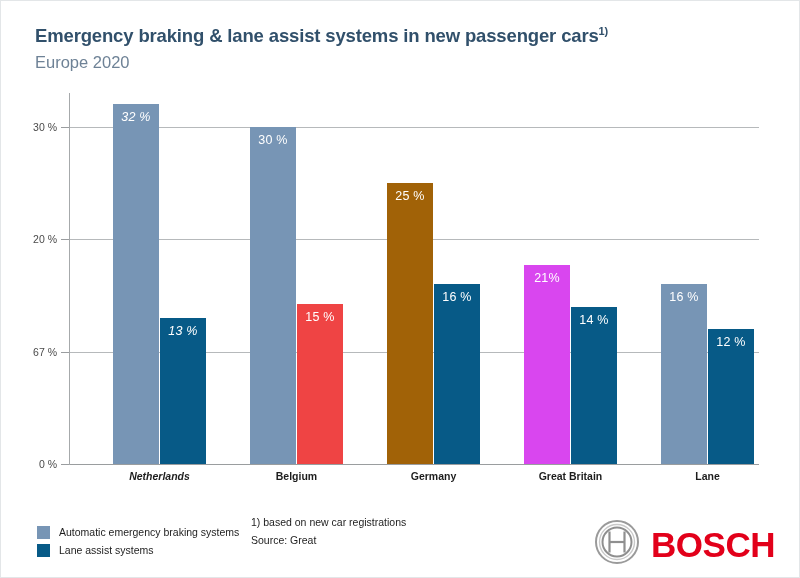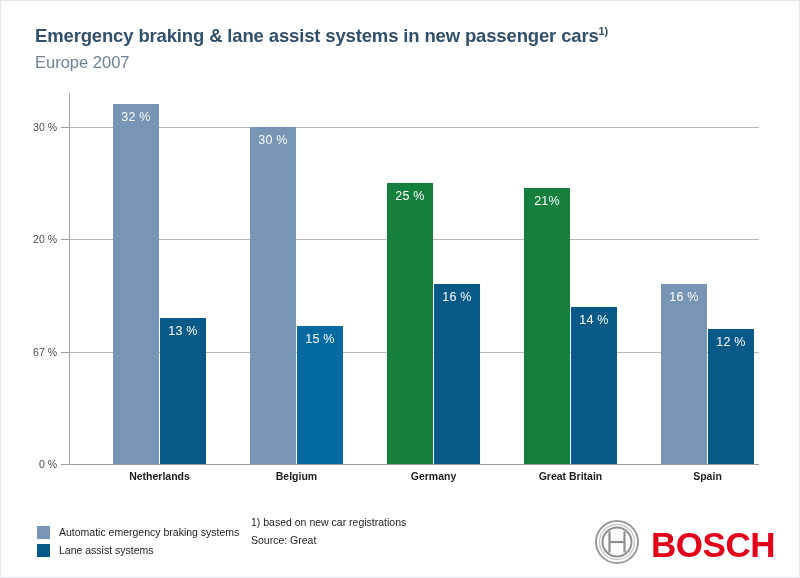--- a/index.html
+++ b/index.html
@@ -209,21 +209,21 @@
     line-height: 1;
   }
 </style>
 </head>
 <body>
 
 <div id="infographic">
 
   <div id="header">
     <div id="chart-title"><span>Emergency braking &amp; lane assist systems in new passenger cars</span><span class="sup">1)</span></div>
-    <div id="chart-subtitle">Europe 2007</div>
+    <div id="chart-subtitle">Europe 2020</div>
   </div>
 
   <div id="plot-wrap">
     <div id="plot">
         <div class="gridline baseline" style="top: 371px;"></div>
         <div class="gridline" style="top: 258.576px;"></div>
         <div class="gridline" style="top: 146.152px;"></div>
         <div class="gridline" style="top: 33.7273px;"></div>
       </div>
     <div id="y-axis-line"></div>
@@ -231,64 +231,64 @@
         <div class="tick-mark" style="top: 371px;"></div>
         <div class="y-label" style="top: 371px;">0 %</div>
         <div class="tick-mark" style="top: 258.576px;"></div>
         <div class="y-label" style="top: 258.576px;">67 %</div>
         <div class="tick-mark" style="top: 146.152px;"></div>
         <div class="y-label" style="top: 146.152px;">20 %</div>
         <div class="tick-mark" style="top: 33.7273px;"></div>
         <div class="y-label" style="top: 33.7273px;">30 %</div>
       </div>
     <div id="bars-layer">
-        <div class="group" style="left: 44px; width: 93px;">
+        <div class="group" style="left: 44px; width: 93px; font-style: italic;">
           <div class="bar series0" style="height: 359.758px; background: rgb(119, 149, 181);">
             <div class="bar-label">32 %</div>
           </div>
           <div class="bar series1" style="height: 146.152px; background: rgb(7, 90, 135); margin-top: 36px;">
             <div class="bar-label">13 %</div>
           </div>
           <div class="cat-label">Netherlands</div>
         </div>
         <div class="group" style="left: 181px; width: 93px;">
           <div class="bar series0" style="height: 337.273px; background: rgb(119, 149, 181);">
             <div class="bar-label">30 %</div>
           </div>
-          <div class="bar series1" style="height: 138px; background: #0369a1;">
+          <div class="bar series1" style="height: 160px; background: #ef4444;">
             <div class="bar-label">15 %</div>
           </div>
           <div class="cat-label">Belgium</div>
         </div>
         <div class="group" style="left: 318px; width: 93px;">
-          <div class="bar series0" style="height: 281.061px; background: #15803d;">
+          <div class="bar series0" style="height: 281.061px; background: #a16207;">
             <div class="bar-label">25 %</div>
           </div>
           <div class="bar series1" style="height: 179.879px; background: rgb(7, 90, 135);">
             <div class="bar-label">16 %</div>
           </div>
           <div class="cat-label">Germany</div>
         </div>
         <div class="group" style="left: 455px; width: 93px;">
-          <div class="bar series0" style="height: 276px; background: #15803d;">
+          <div class="bar series0" style="height: 199px; background: #d946ef;">
             <div class="bar-label">21%</div>
           </div>
           <div class="bar series1" style="height: 157.394px; background: rgb(7, 90, 135);">
             <div class="bar-label">14 %</div>
           </div>
           <div class="cat-label">Great Britain</div>
         </div>
         <div class="group" style="left: 592px; width: 93px;">
           <div class="bar series0" style="height: 179.879px; background: rgb(119, 149, 181);">
             <div class="bar-label">16 %</div>
           </div>
           <div class="bar series1" style="height: 134.909px; background: rgb(7, 90, 135);">
             <div class="bar-label">12 %</div>
           </div>
-          <div class="cat-label">Spain</div>
+          <div class="cat-label">Lane</div>
         </div>
       </div>
   </div>
 
   <div id="footer">
     <div id="legend">
         <div class="legend-row">
           <span class="swatch s0" style="background: rgb(119, 149, 181);"></span>
           <span class="legend-text">Automatic emergency braking systems</span>
         </div>

